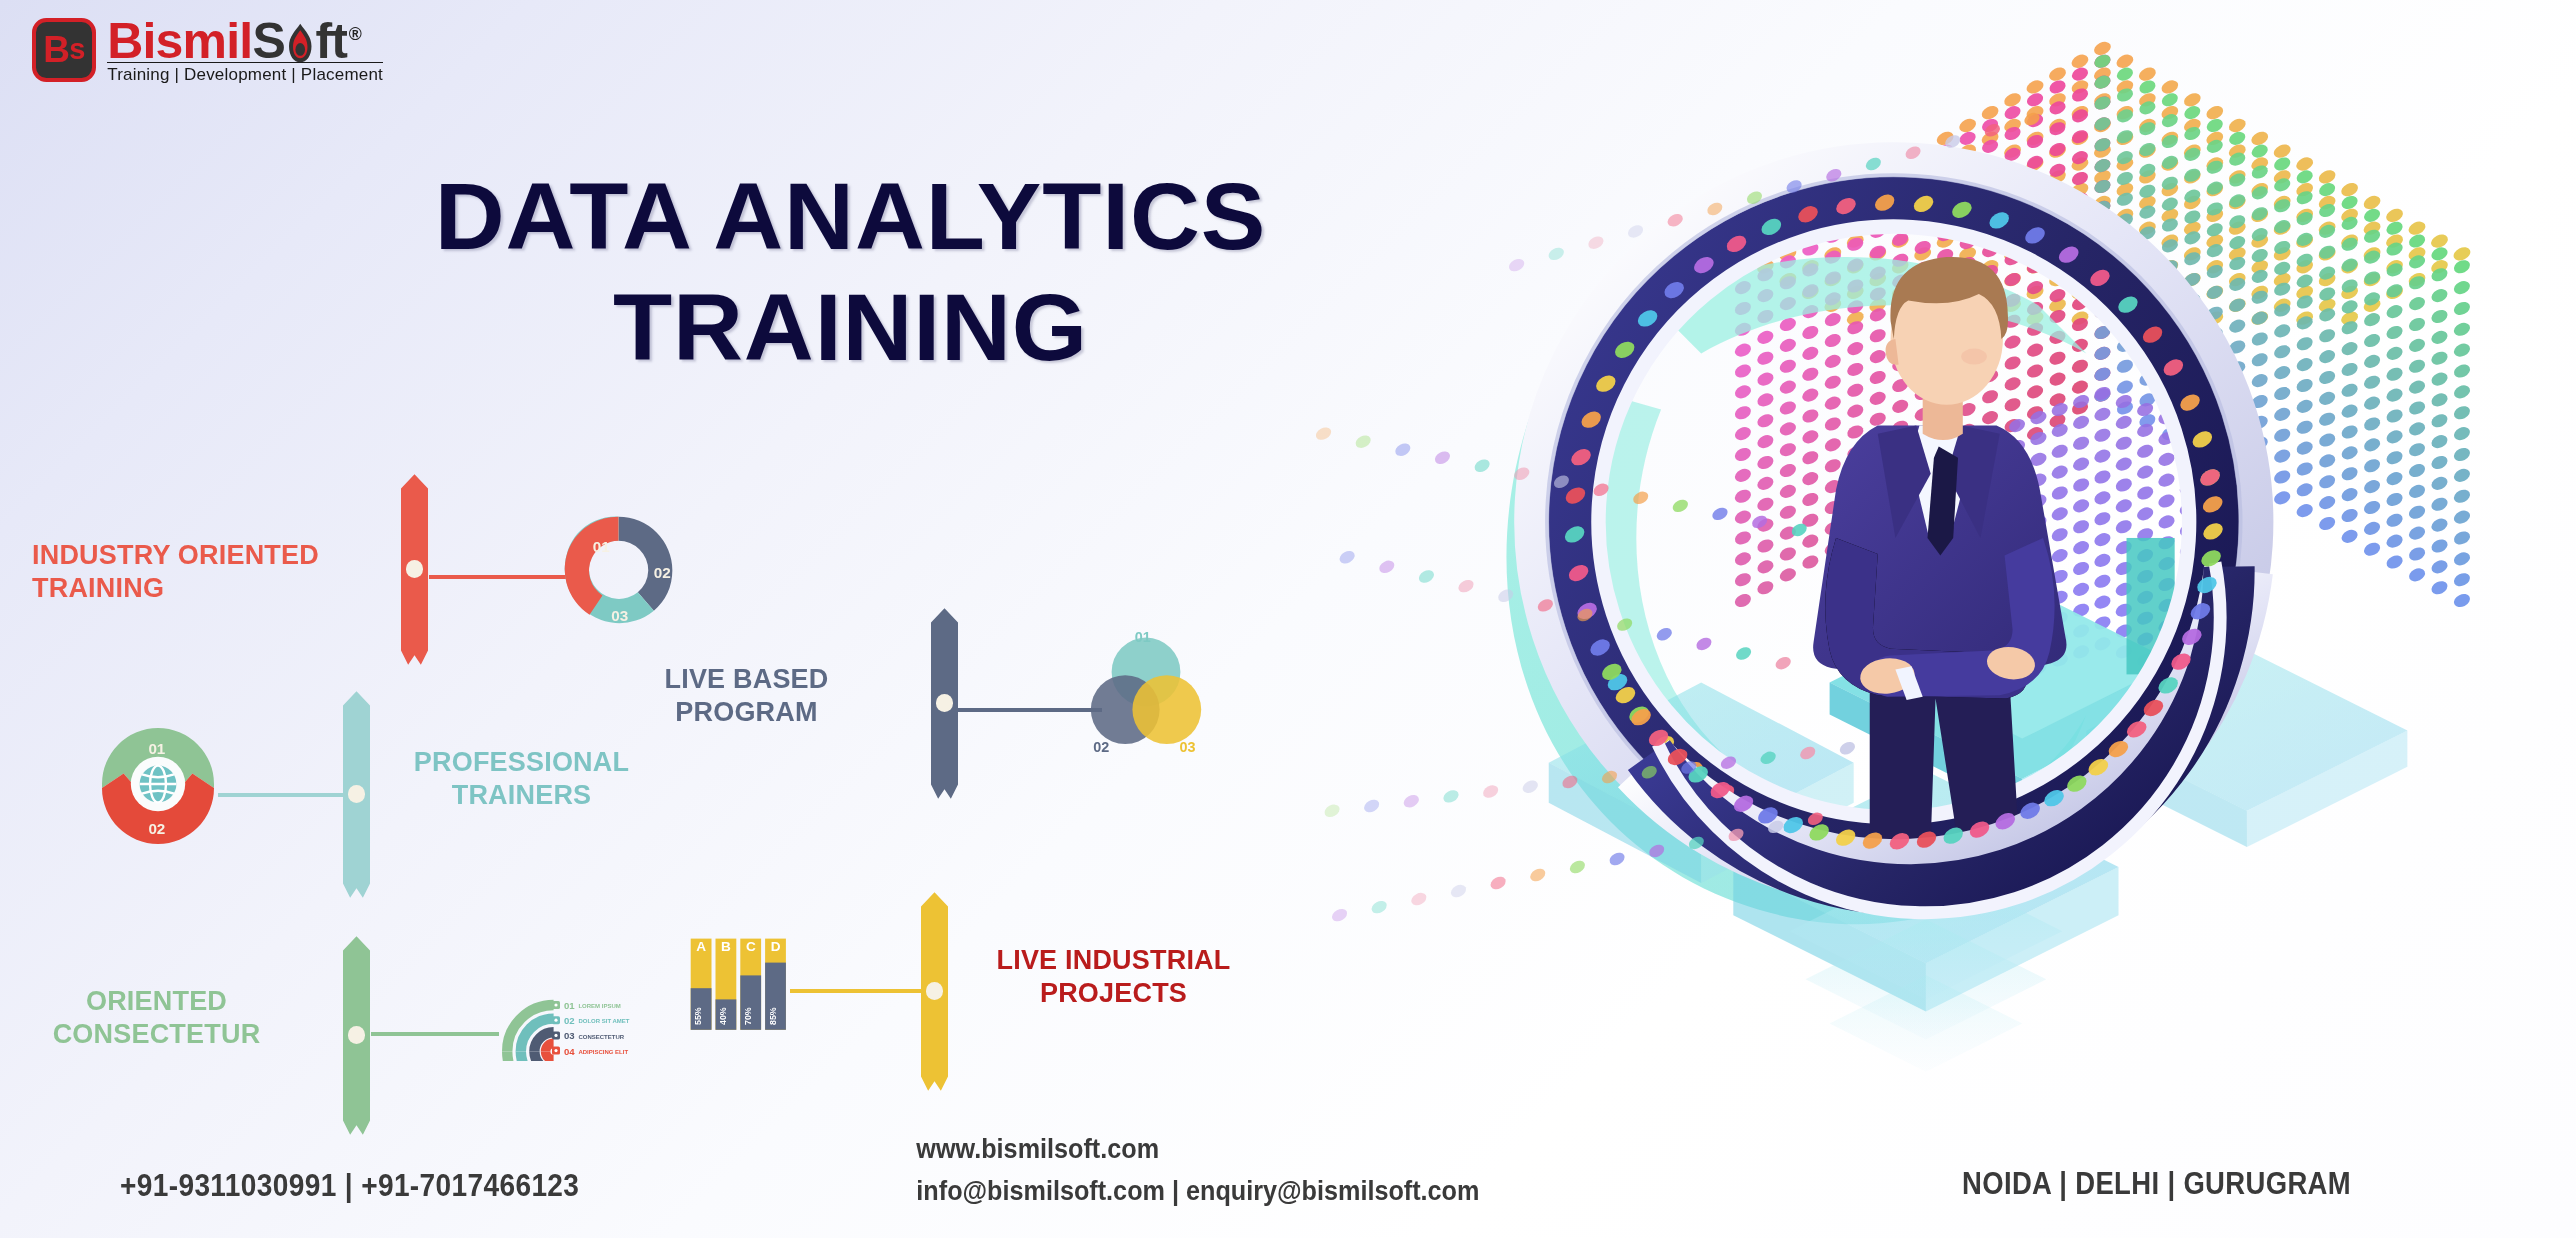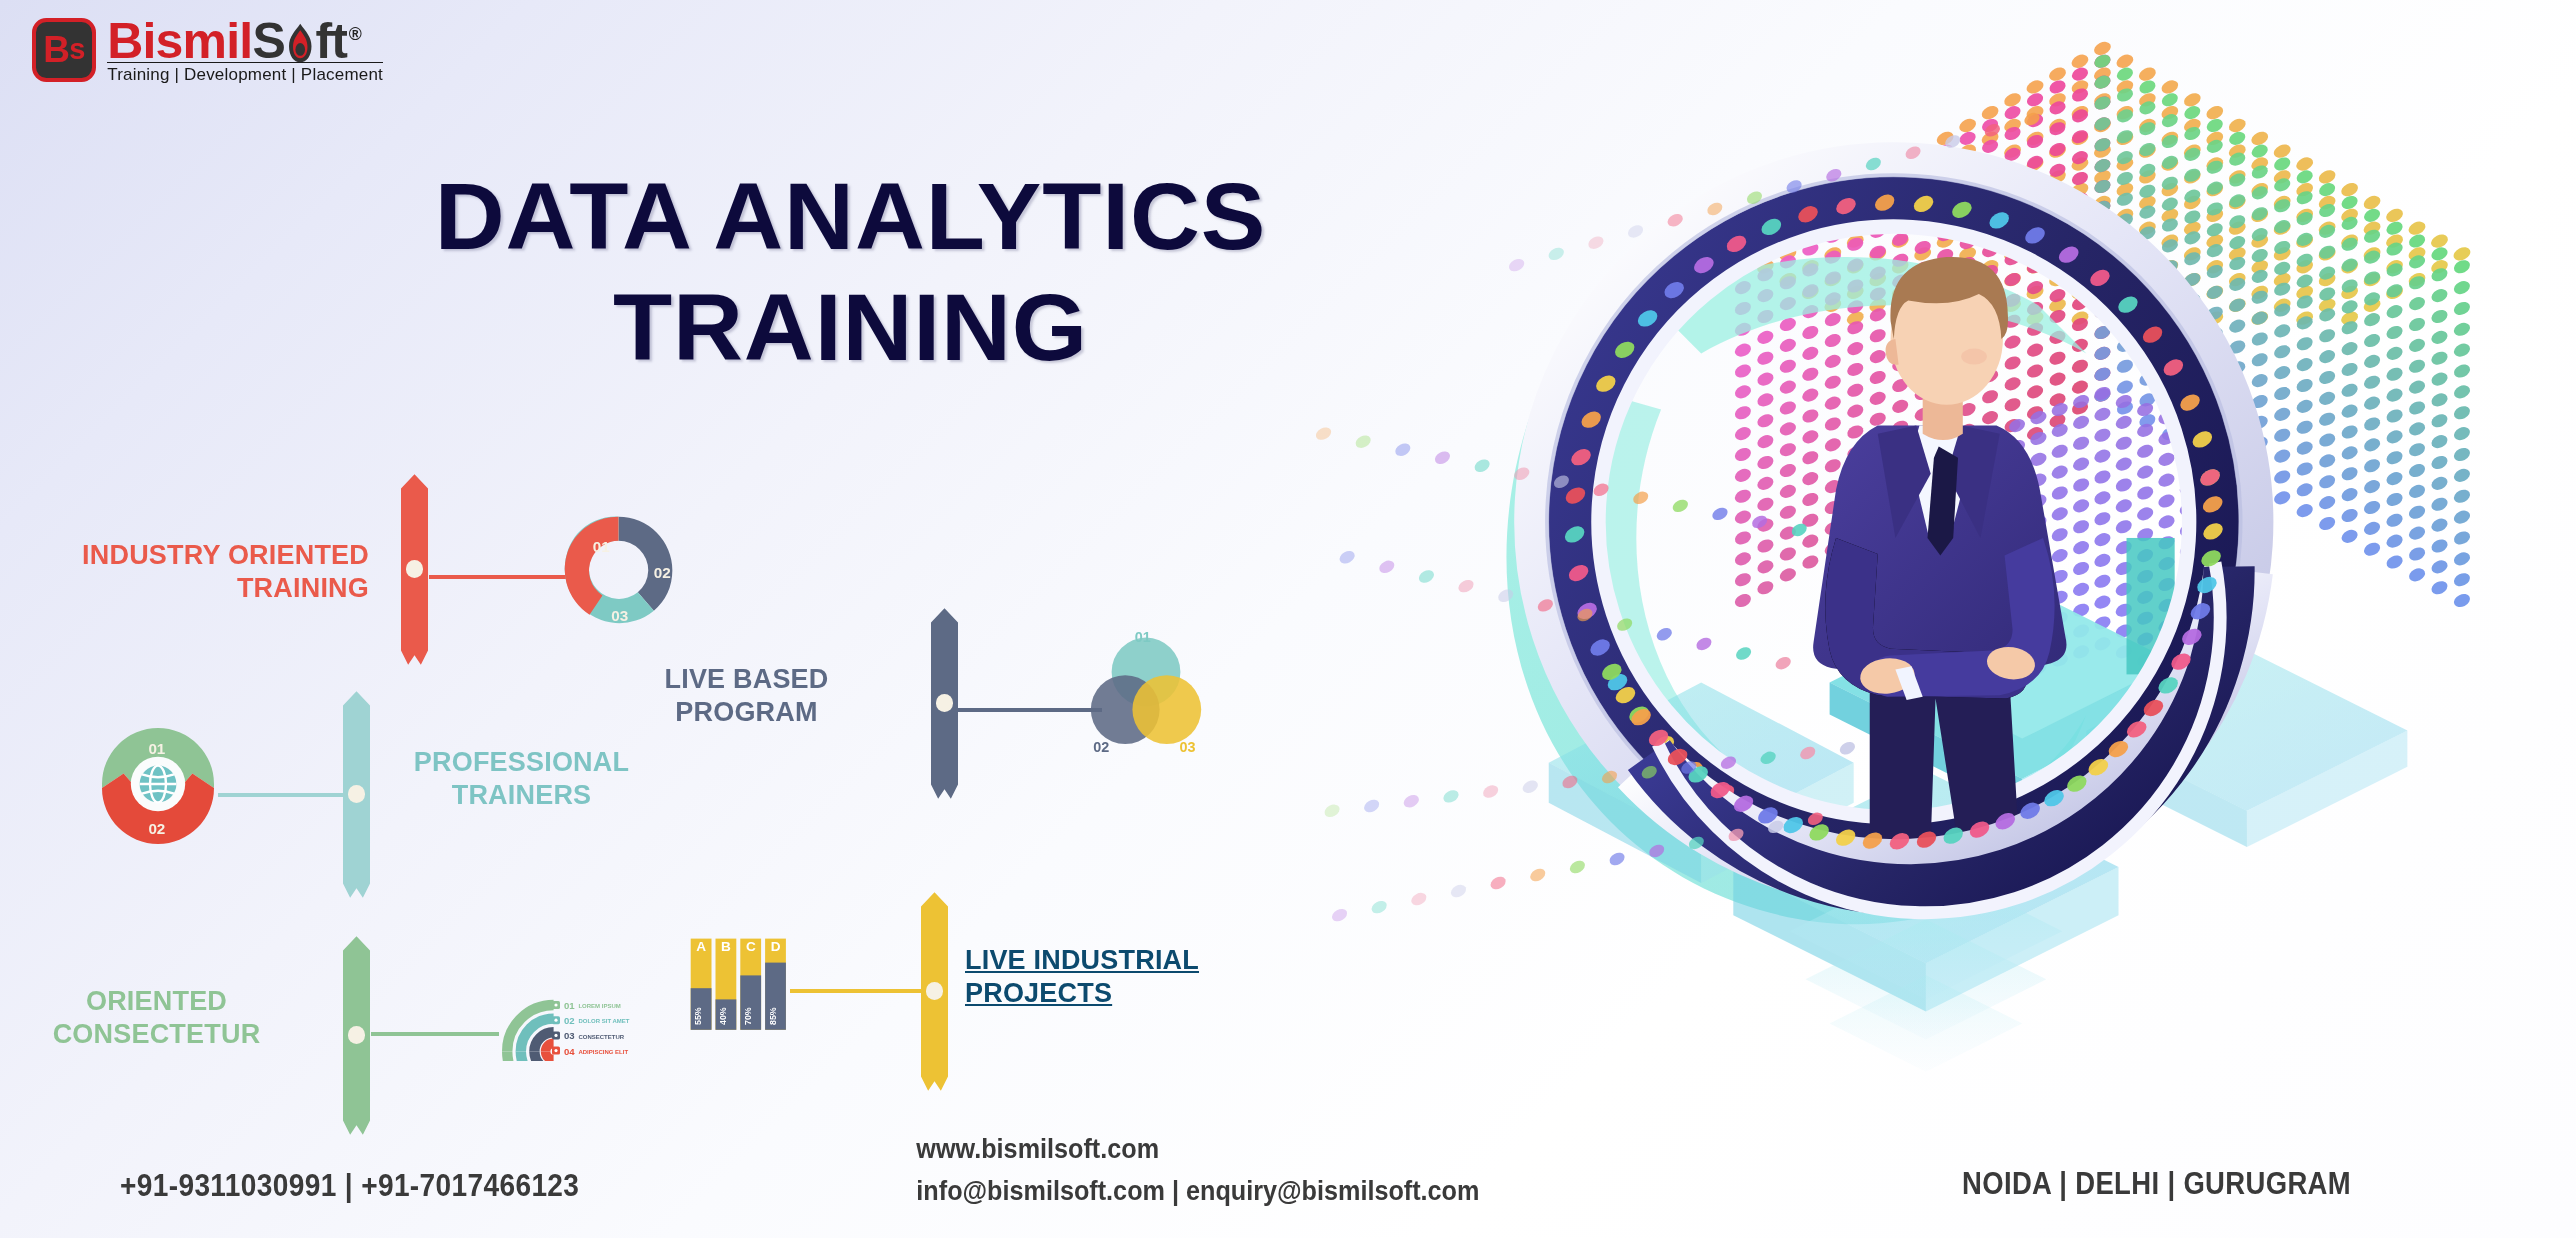--- a/index.html
+++ b/index.html
@@ -85,21 +85,21 @@
       <div id="logo-rule"></div>
       <div id="logo-tag">Training | Development | Placement</div>
     </div>
   </div>
 
   <div id="title-block">
     <div class="tline">DATA ANALYTICS</div>
     <div class="tline" id="title-line2">TRAINING</div>
   </div>
 
-  <div class="ftext" style="left:32px; top:539px; width:337px; text-align:right; color:#ea5a4b;">
+  <div class="ftext" style="left:32px; top:539px; width:337px; text-align:left; color:#ea5a4b;">
     <div>INDUSTRY ORIENTED</div>
     <div>TRAINING</div>
   </div>
 
   <div class="marker" style="left:401px; top:473px;">
     <svg width="27" height="193" viewBox="0 0 34 240">
       <path d="M17 0 L34 18 L34 222 L25 240 L17 228 L9 240 L0 222 L0 18 Z" fill="#ea5a4b"></path>
     </svg>
     <div class="mdot" style="left:4.8px; top:87px;"></div>
   </div>
@@ -213,21 +213,21 @@
         <text x="99" y="102" font-size="7.5" fill="#4f5b73">CONSECTETUR</text>
 
         <rect x="66" y="112" width="10" height="10" rx="2" fill="#e8503c"></rect>
         <circle cx="71" cy="117" r="2" fill="#ffffff"></circle>
         <text x="81" y="122" font-size="12" fill="#e8503c">04</text>
         <text x="99" y="121" font-size="7.5" fill="#e8503c">ADIPISCING ELIT</text>
       </g>
     </svg>
   </div>
 
-  <div class="ftext" style="left:965px; top:944px; width:297px; text-align:left; color:#0c4a6e;text-decoration:underline;">
+  <div class="ftext" style="left:965px; top:944px; width:297px; text-align:center; color:#b91c1c;">
     <div>LIVE INDUSTRIAL</div>
     <div>PROJECTS</div>
   </div>
 
   <div class="marker" style="left:921px; top:891px;">
     <svg width="27" height="201" viewBox="0 0 34 250">
       <path d="M17 0 L34 18 L34 232 L25 250 L17 238 L9 250 L0 232 L0 18 Z" fill="#edc234"></path>
     </svg>
     <div class="mdot" style="left:4.8px; top:91px;"></div>
   </div>

